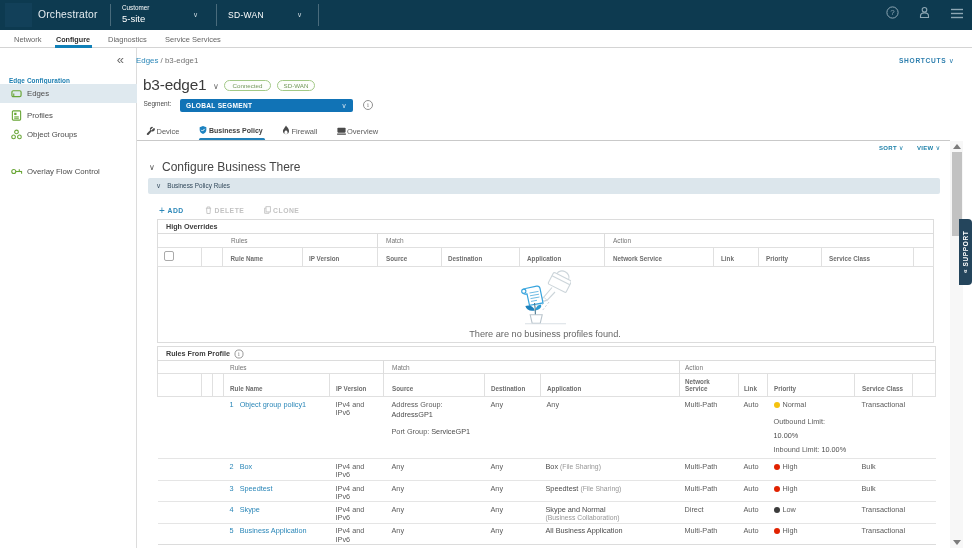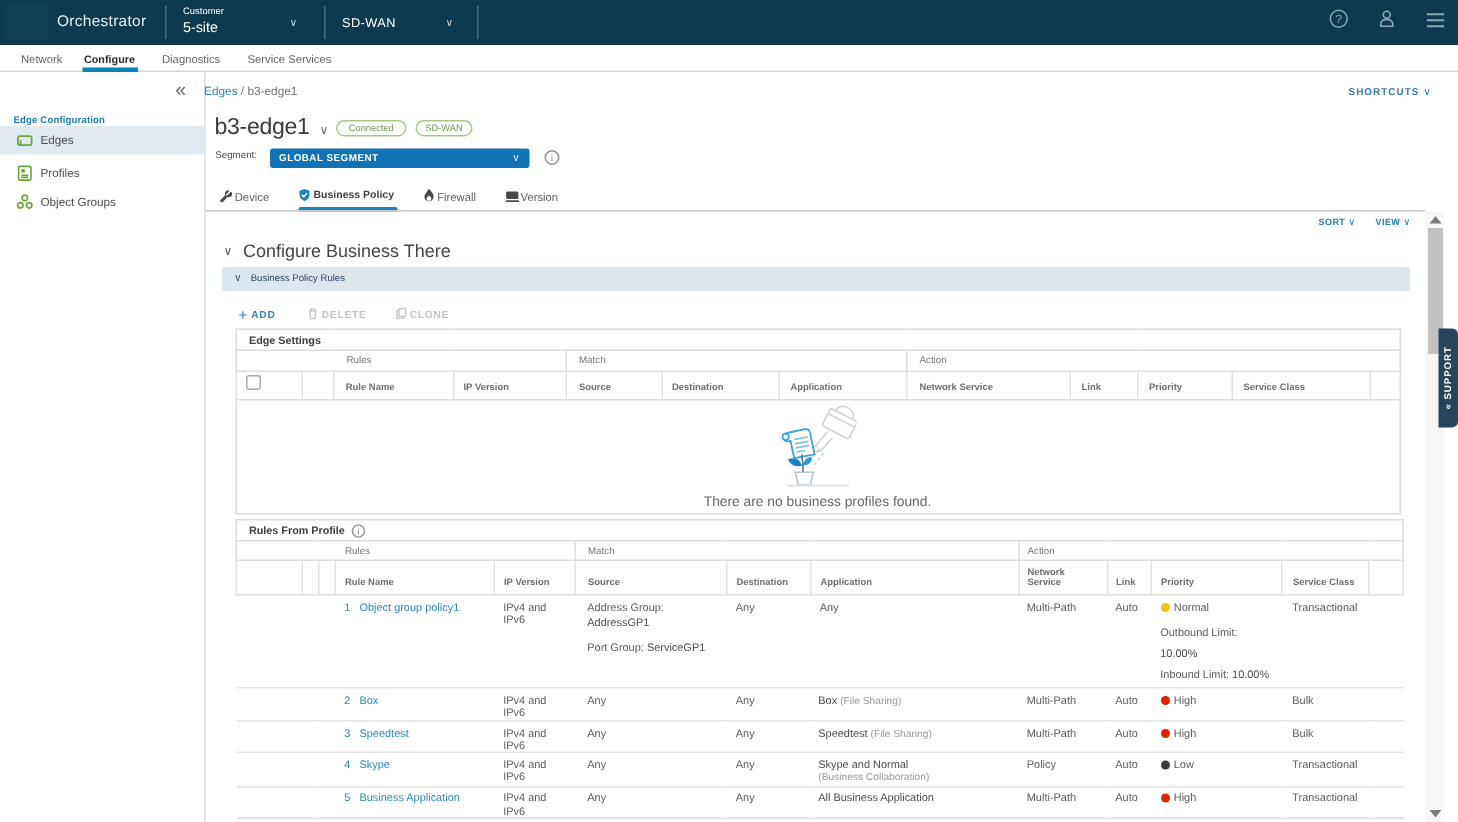--- a/index.html
+++ b/index.html
@@ -135,20 +135,29 @@
     <span class="lbl">Profiles</span>
   </div>
   <div class="sitem" style="top:77px">
     <svg width="11" height="11" viewBox="0 0 12 12">
         <circle cx="6" cy="3.2" r="2" fill="none" stroke="#69a637" stroke-width="1.2"></circle>
         <circle cx="2.8" cy="8.6" r="2" fill="none" stroke="#69a637" stroke-width="1.2"></circle>
         <circle cx="9.2" cy="8.6" r="2" fill="none" stroke="#69a637" stroke-width="1.2"></circle>
       </svg>
     <span class="lbl">Object Groups</span>
   </div>
+  <div class="sitem" style="top:114px">
+    <svg width="12" height="11" viewBox="0 0 13 12">
+        <circle cx="3" cy="6" r="2.2" fill="none" stroke="#69a637" stroke-width="1.2"></circle>
+        <line x1="5" y1="6" x2="12" y2="6" stroke="#69a637" stroke-width="1.2"></line>
+        <line x1="9" y1="6" x2="9" y2="3.5" stroke="#69a637" stroke-width="1.2"></line>
+        <line x1="11.5" y1="6" x2="11.5" y2="8.5" stroke="#69a637" stroke-width="1.2"></line>
+      </svg>
+    <span class="lbl">Overlay Flow Control</span>
+  </div>
 </div>
 
 <div class="crumb"><b>Edges</b> / b3-edge1</div>
 <div class="shortcuts">SHORTCUTS <span style="font-weight:normal;letter-spacing:0;font-size:7px">∨</span></div>
 <div class="title">b3-edge1</div>
 <div class="tchev">∨</div>
 <div class="pill" style="left:224px;width:47px">Connected</div>
 <div class="pill" style="left:277px;width:38px">SD-WAN</div>
 <div class="seglbl">Segment:</div>
 <div class="segdd">GLOBAL SEGMENT<span class="dchev">∨</span></div>
@@ -164,21 +173,21 @@
   </svg>
 <span class="tab active" style="left:209px">Business Policy</span>
 <svg class="abs" style="left:282px;top:125px" width="8" height="10" viewBox="0 0 10 12">
     <path d="M5 0.5 C6 2.5 8.8 4 8.8 7.4 a3.8 3.8 0 0 1 -7.6 0 C1.2 5.5 2.5 4.5 3.2 3.2 4 2 4.7 1.5 5 0.5z M5 11 a2 2 0 0 0 2-2 c0-1-.8-1.6-2-2.6 c-1.2 1-2 1.6-2 2.6 a2 2 0 0 0 2 2z" fill="#4a4a4a" fill-rule="evenodd"></path>
   </svg>
 <span class="tab" style="left:291.5px">Firewall</span>
 <svg class="abs" style="left:336.5px;top:127px" width="9" height="8" viewBox="0 0 11 9">
     <rect x="0.5" y="0.5" width="10" height="6" rx="1" fill="#4a4a4a"></rect>
     <rect x="0" y="7.5" width="11" height="1.5" rx=".5" fill="#4a4a4a"></rect>
   </svg>
-<span class="tab" style="left:347px">Version</span>
+<span class="tab" style="left:347px">Overview</span>
 <div class="tabunder"></div>
 <div class="tabline"></div>
 <div class="sortview" style="left:879px">SORT <span style="font-weight:normal;font-size:6.5px">∨</span></div>
 <div class="sortview" style="left:917px">VIEW <span style="font-weight:normal;font-size:6.5px">∨</span></div>
 <div class="secchev">∨</div>
 <div class="sechead">Configure Business There</div>
 <div class="bprbar"><span class="bchev">∨</span>Business Policy Rules</div>
 <div class="btnrow">
   <span class="add" style="font-size:10px;font-weight:normal;vertical-align:-1.5px">+</span> <span class="add">ADD</span>
   <span style="margin-left:19px" class="dis"><svg width="7" height="8" viewBox="0 0 8 9">
@@ -200,21 +209,21 @@
       <col style="width:78px">
       <col style="width:85px">
       <col style="width:109px">
       <col style="width:45px">
       <col style="width:63px">
       <col style="width:92px">
       <col style="width:20px">
     </colgroup>
   <tbody>
       <tr class="tt" style="height:14px">
-        <td colspan="12">Edge Settings</td>
+        <td colspan="12">High Overrides</td>
       </tr>
   <tr class="gr" style="height:14px">
         <td colspan="4" style="padding-left:73px">Rules</td>
         <td colspan="3" style="padding-left:8px">Match</td>
         <td colspan="5" style="padding-left:8px">Action</td>
       </tr>
   <tr class="ch" style="height:19px">
     <td style="padding-left:6px"><span class="cb"></span></td>
         <td></td>
     <td style="padding-left:7.5px">Rule Name</td>
@@ -356,21 +365,21 @@
   </tr>
   <tr class="dr" style="height:21px">
     <td></td>
         <td></td>
         <td></td>
     <td style="padding-left:6px"><span class="blue">4&nbsp;&nbsp;&nbsp;Skype</span></td>
     <td style="padding-left:6px">IPv4 and<br>IPv6</td>
     <td style="padding-left:8px">Any</td>
     <td style="padding-left:6px">Any</td>
     <td style="padding-left:5px"><span class="bold">Skype and Normal</span><br><span class="lite">(Business Collaboration)</span></td>
-    <td style="padding-left:5px">Policy</td>
+    <td style="padding-left:5px">Direct</td>
     <td style="padding-left:5px">Auto</td>
     <td style="padding-left:6px"><span class="dot" style="background:#3c3c3c"></span>Low</td>
     <td style="padding-left:7px">Transactional</td>
         <td></td>
   </tr>
   <tr class="dr" style="height:21px">
     <td></td>
         <td></td>
         <td></td>
     <td style="padding-left:6px"><span class="blue">5&nbsp;&nbsp;&nbsp;Business Application</span></td>

